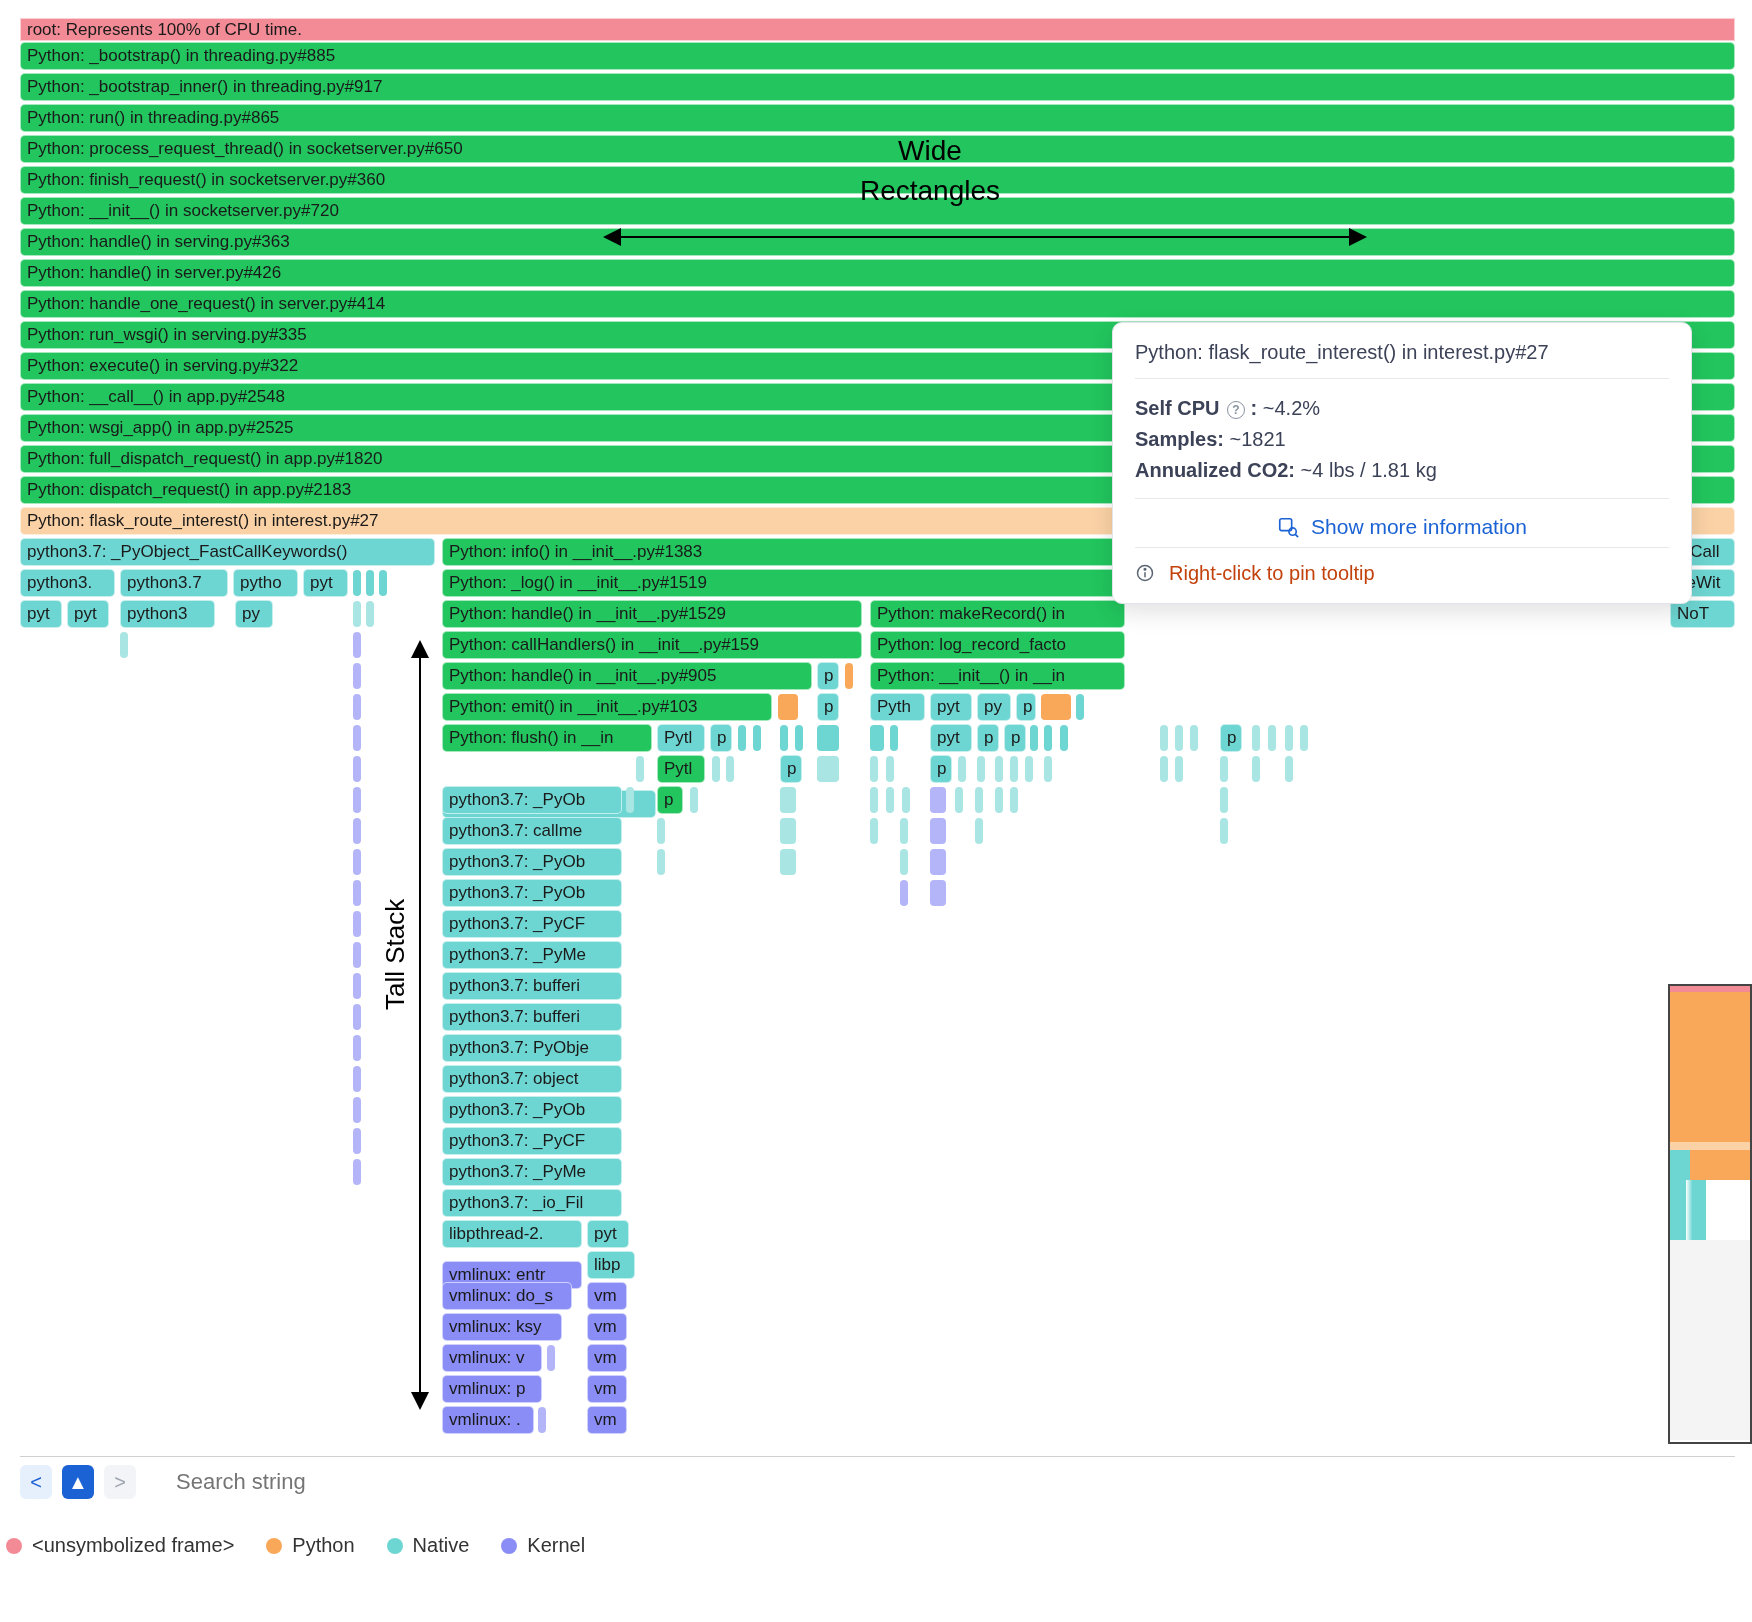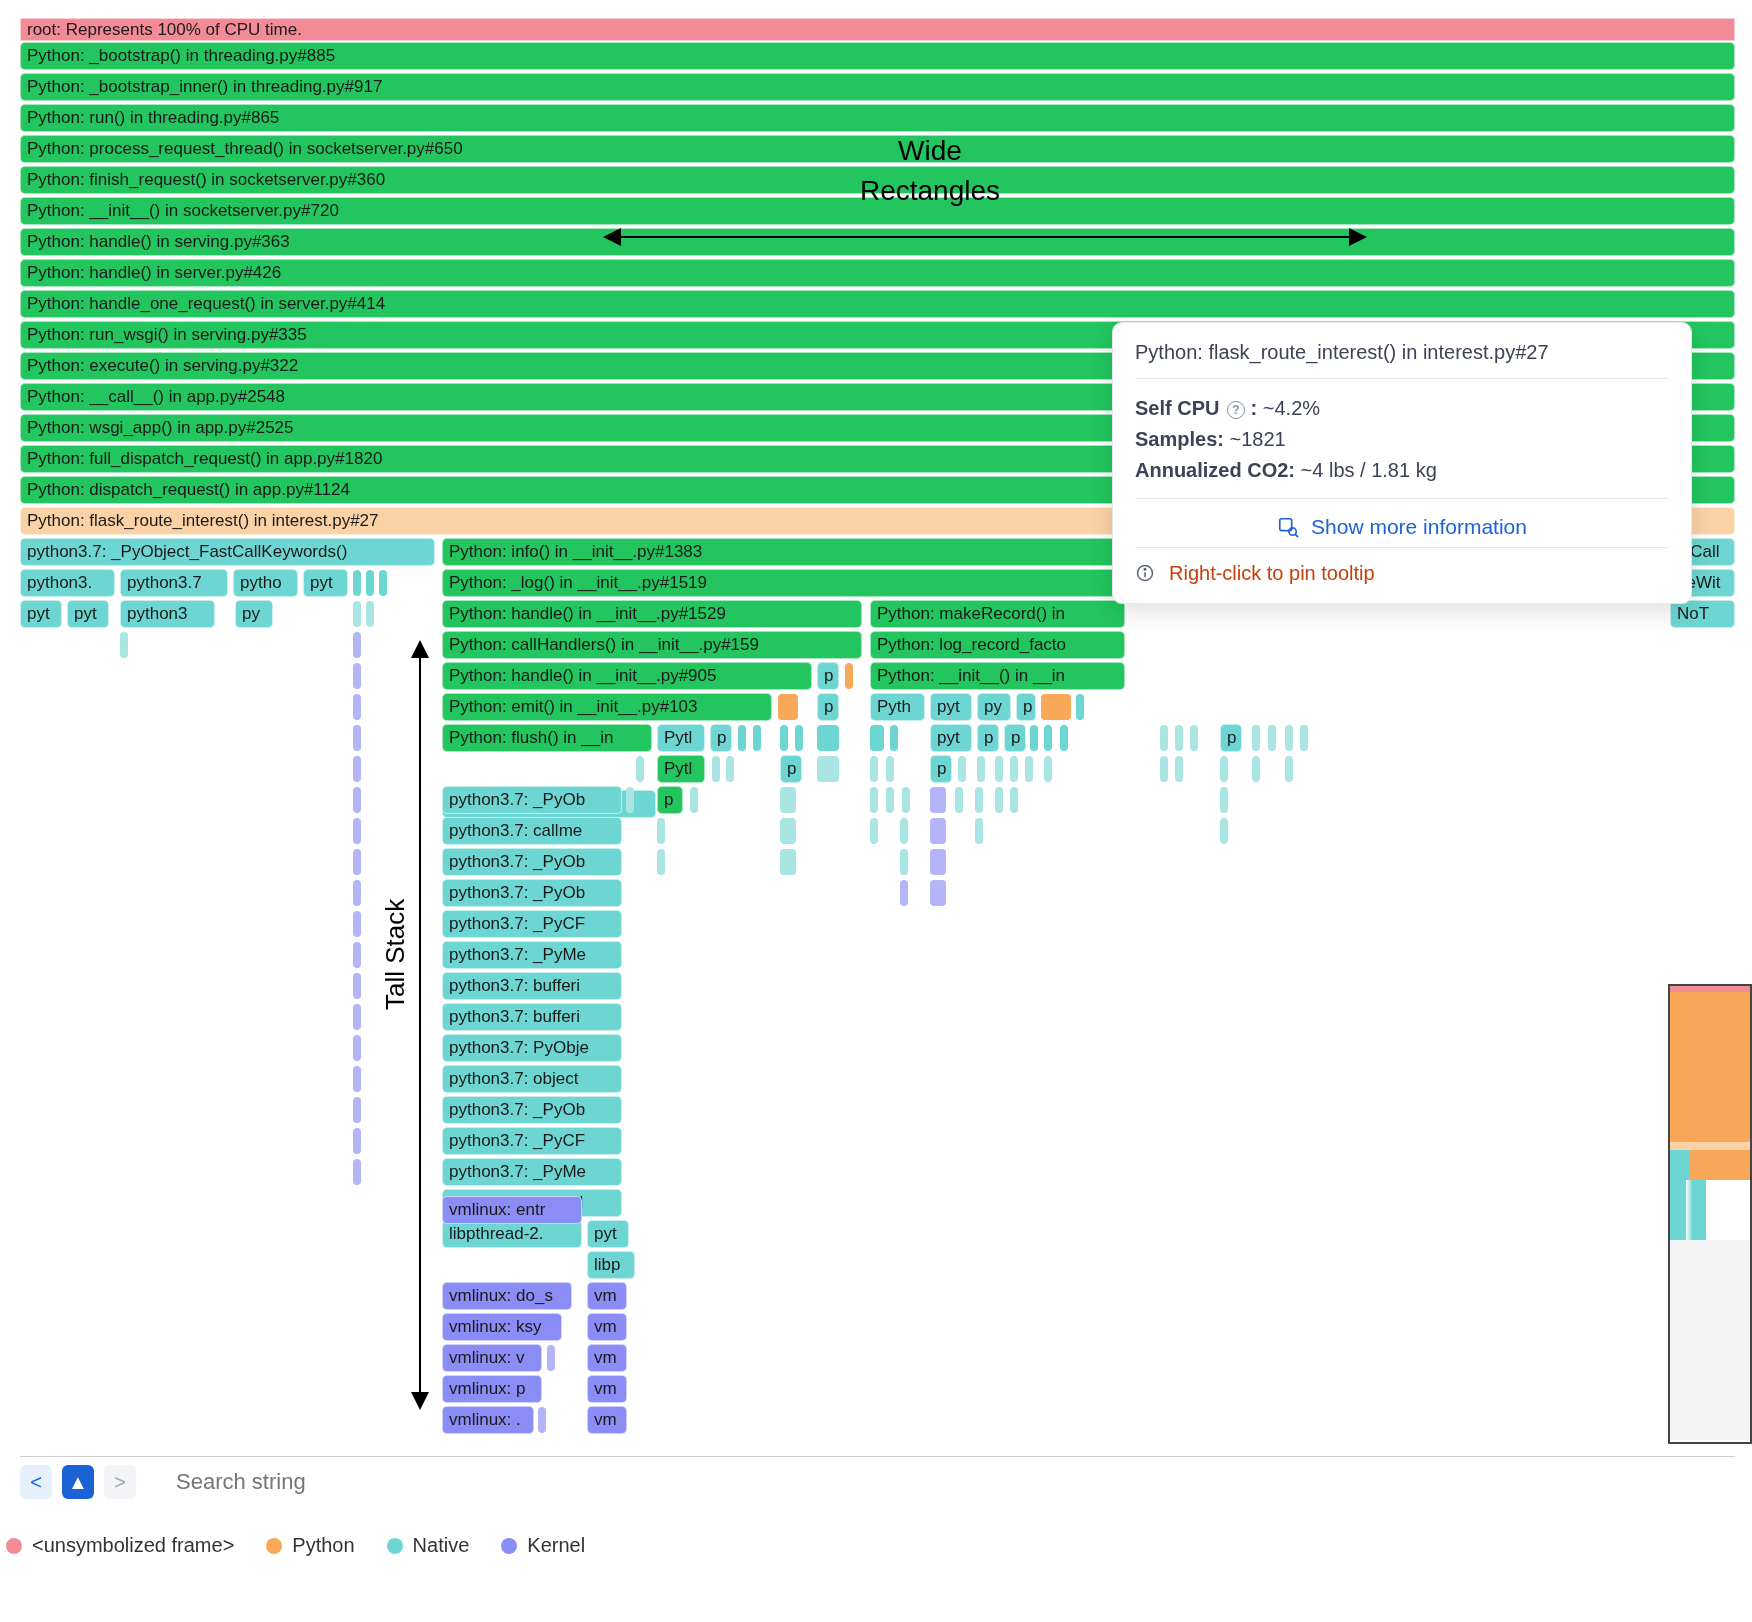--- a/index.html
+++ b/index.html
@@ -234,21 +234,21 @@
   <div class="frame python" style="left:0;top:148px;width:1715px;">Python: finish_request() in socketserver.py#360</div>
   <div class="frame python" style="left:0;top:179px;width:1715px;">Python: __init__() in socketserver.py#720</div>
   <div class="frame python" style="left:0;top:210px;width:1715px;">Python: handle() in serving.py#363</div>
   <div class="frame python" style="left:0;top:241px;width:1715px;">Python: handle() in server.py#426</div>
   <div class="frame python" style="left:0;top:272px;width:1715px;">Python: handle_one_request() in server.py#414</div>
   <div class="frame python" style="left:0;top:303px;width:1715px;">Python: run_wsgi() in serving.py#335</div>
   <div class="frame python" style="left:0;top:334px;width:1715px;">Python: execute() in serving.py#322</div>
   <div class="frame python" style="left:0;top:365px;width:1715px;">Python: __call__() in app.py#2548</div>
   <div class="frame python" style="left:0;top:396px;width:1715px;">Python: wsgi_app() in app.py#2525</div>
   <div class="frame python" style="left:0;top:427px;width:1715px;">Python: full_dispatch_request() in app.py#1820</div>
-  <div class="frame python" style="left:0;top:458px;width:1715px;">Python: dispatch_request() in app.py#1124</div>
+  <div class="frame python" style="left:0;top:458px;width:1715px;">Python: dispatch_request() in app.py#2183</div>
 
   <div class="frame python-hl" style="left:0;top:489px;width:1715px;">Python: flask_route_interest() in interest.py#27</div>
 
   <div class="frame native" style="left:0;top:520px;width:415px;">python3.7: _PyObject_FastCallKeywords()</div>
   <div class="frame python" style="left:422px;top:520px;width:1224px;">Python: info() in __init__.py#1383</div>
   <div class="frame native" style="left:1650px;top:520px;width:65px;">stCall</div>
 
   <div class="frame native" style="left:0;top:551px;width:95px;">python3.</div>
   <div class="frame native" style="left:100px;top:551px;width:108px;">python3.7</div>
   <div class="frame native" style="left:213px;top:551px;width:65px;">pytho</div>
@@ -404,21 +404,21 @@
   <div class="frame native" style="left:422px;top:1109px;width:180px;">python3.7: _PyCF</div>
 
   <div class="sliver" style="left:333px;top:1141px;background:#b3b5f8;"></div>
   <div class="frame native" style="left:422px;top:1140px;width:180px;">python3.7: _PyMe</div>
 
   <div class="frame native" style="left:422px;top:1171px;width:180px;">python3.7: _io_Fil</div>
 
   <div class="frame native" style="left:422px;top:1202px;width:140px;">libpthread-2.</div>
   <div class="frame native" style="left:567px;top:1202px;width:42px;">pyt</div>
 
-  <div class="frame kernel" style="left:422px;top:1178px;width:140px;">vmlinux: entr</div>
+  <div class="frame kernel" style="left:422px;top:1243px;width:140px;">vmlinux: entr</div>
   <div class="frame native" style="left:567px;top:1233px;width:48px;">libp</div>
 
   <div class="frame kernel" style="left:422px;top:1264px;width:130px;">vmlinux: do_s</div>
   <div class="frame kernel" style="left:567px;top:1264px;width:40px;">vm</div>
 
   <div class="frame kernel" style="left:422px;top:1295px;width:120px;">vmlinux: ksy</div>
   <div class="frame kernel" style="left:567px;top:1295px;width:40px;">vm</div>
 
   <div class="frame kernel" style="left:422px;top:1326px;width:100px;">vmlinux: v</div>
   <div class="sliver" style="left:527px;top:1327px;background:#b3b5f8;"></div>

